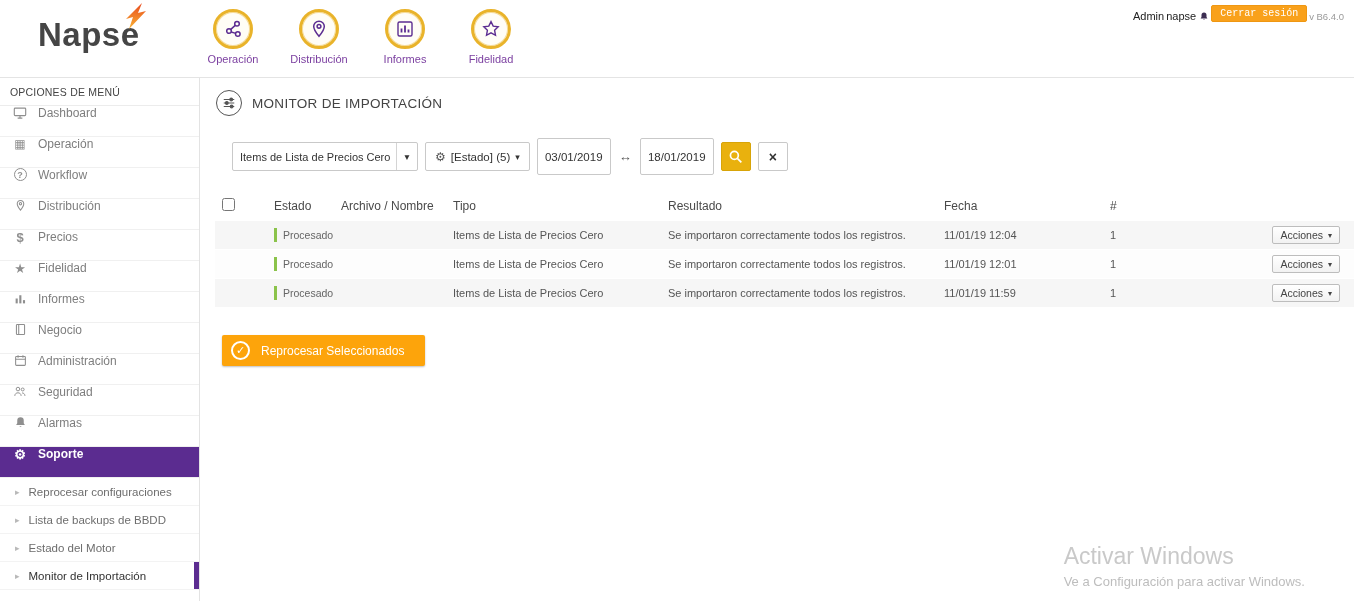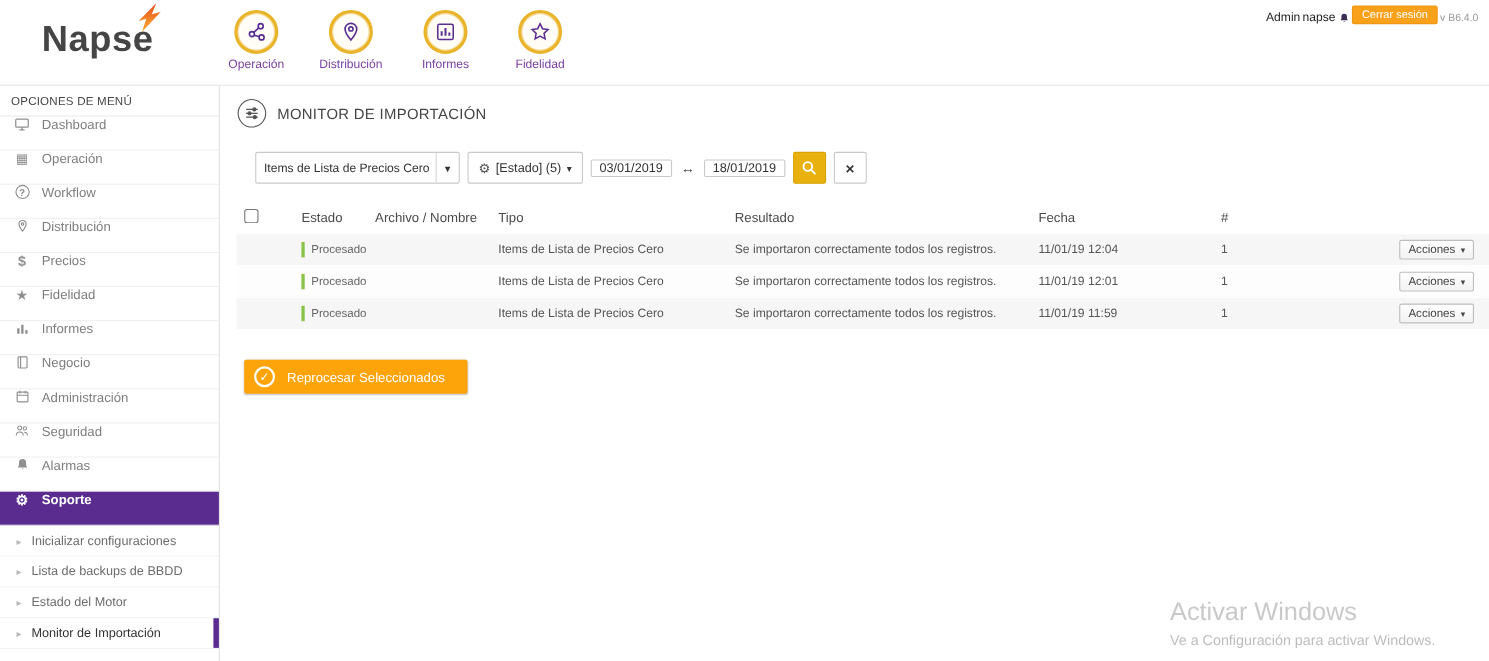--- a/index.html
+++ b/index.html
@@ -13,21 +13,21 @@
   .logo-text{font-size:33px;font-weight:bold;color:#454545;letter-spacing:.5px}
   .logo-spark{position:absolute;left:122px;top:2px}
   .top-nav{display:flex;gap:30px;padding-top:9px}
   .nav-item{width:56px;display:flex;flex-direction:column;align-items:center;cursor:pointer}
   .nav-circle{width:40px;height:40px;border-radius:50%;border:3px solid #e9b32a;background:#fffdf6;
     box-shadow:inset 0 0 0 1px #f6dc9a;display:flex;align-items:center;justify-content:center}
   .nav-label{margin-top:4px;font-size:11px;color:#7b3fa0;white-space:nowrap}
   .user-block{margin-left:auto;padding:5px 10px 0 0;display:flex;flex-direction:row;align-items:flex-end;gap:2px}
   .u-role{font-size:11px;color:#222}
   .u-name{font-size:11px;color:#222;display:flex;align-items:center;gap:3px}
-  .logout-btn{background:#f9a11b;color:#fff;border:1px solid #ef9712;font-size:10px;padding:2px 8px;border-radius:2px;cursor:pointer;font-family:Liberation Sans, sans-serif}
+  .logout-btn{background:#f9a11b;color:#fff;border:1px solid #ef9712;font-size:10px;padding:2px 8px;border-radius:2px;cursor:pointer;font-family:Liberation Mono, monospace}
   .version{font-size:9.5px;color:#9a9a9a}
 
   
   .body{flex:1;display:flex;min-height:0}
 
   
   aside{width:200px;flex:0 0 200px;border-right:1px solid #e3e3e3;background:#fff}
   .sb-title{font-size:10.5px;color:#444;padding:8px 0 7px 10px;border-bottom:1px solid #ececec;letter-spacing:.2px}
   .sb-item{height:31px;display:flex;align-items:flex-start;gap:10px;padding-left:12px;
     border-bottom:1px solid #f0f0f0;font-size:12px;color:#7e7e7e;cursor:pointer}
@@ -48,21 +48,21 @@
 
   .filter-bar{display:flex;align-items:center;gap:7px;margin:22px 0 0 17px}
   .select{width:186px;height:29px;border:1px solid #c9c9c9;border-radius:2px;background:#fff;
     display:flex;align-items:center;padding-left:7px;font-size:11px;color:#333;cursor:pointer;white-space:nowrap;overflow:hidden}
   .select .caret{margin-left:auto;border-left:1px solid #d4d4d4;height:100%;width:21px;flex:0 0 21px;
     display:flex;align-items:center;justify-content:center;font-size:8.5px;color:#333}
   .btn-estado{height:29px;border:1px solid #c9c9c9;background:#fff;border-radius:2px;font-size:11.5px;color:#333;
     display:flex;align-items:center;gap:5px;padding:0 9px;cursor:pointer;font-family:inherit}
   .btn-estado .g{font-size:12px;color:#555}
   .btn-estado .c{font-size:9px}
-  .date-input{width:74px;height:16px;border:1px solid #c9c9c9;border-radius:2px;text-align:center;
+  .date-input{width:74px;height:37px;border:1px solid #c9c9c9;border-radius:2px;text-align:center;
     font-size:11.5px;color:#333;font-family:inherit}
   .range-arrow{font-size:13px;color:#555;margin:0 1px}
   .btn-search{width:30px;height:29px;background:#e9b10e;border:1px solid #d8a408;border-radius:2px;
     display:flex;align-items:center;justify-content:center;cursor:pointer}
   .btn-clear{width:30px;height:29px;background:#fff;border:1px solid #c9c9c9;border-radius:2px;
     display:flex;align-items:center;justify-content:center;font-size:14px;font-weight:bold;color:#333;cursor:pointer;font-family:inherit}
 
   
   .table{margin-top:16px;width:1139px}
   .trow{display:grid;grid-template-columns:59px 67px 112px 215px 276px 166px 70px 1fr;align-items:center}
@@ -250,21 +250,21 @@
           </span>
         <span>Alarmas</span>
       </div>
       <div class="sb-item active">
         <span class="ic" style="font-size:13px">⚙</span>
         <span>Soporte</span>
       </div>
 
       <div class="sb-sub">
         <span class="tri">▸</span>
-        <span>Inicializar configuraciones</span>
+        <span>Reprocesar configuraciones</span>
       </div>
       <div class="sb-sub">
         <span class="tri">▸</span>
         <span>Lista de backups de BBDD</span>
       </div>
       <div class="sb-sub">
         <span class="tri">▸</span>
         <span>Estado del Motor</span>
       </div>
       <div class="sb-sub active">

